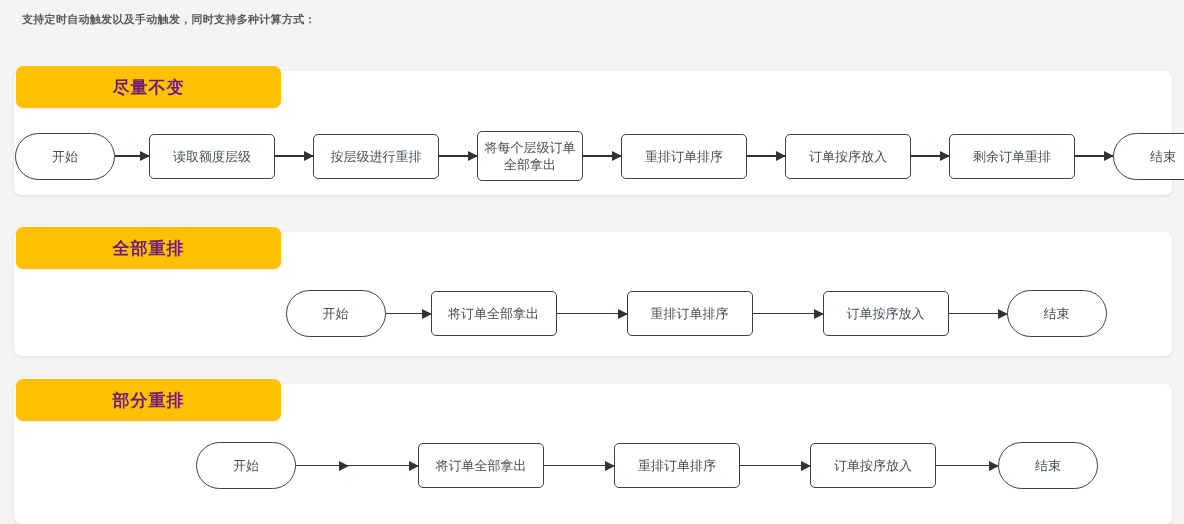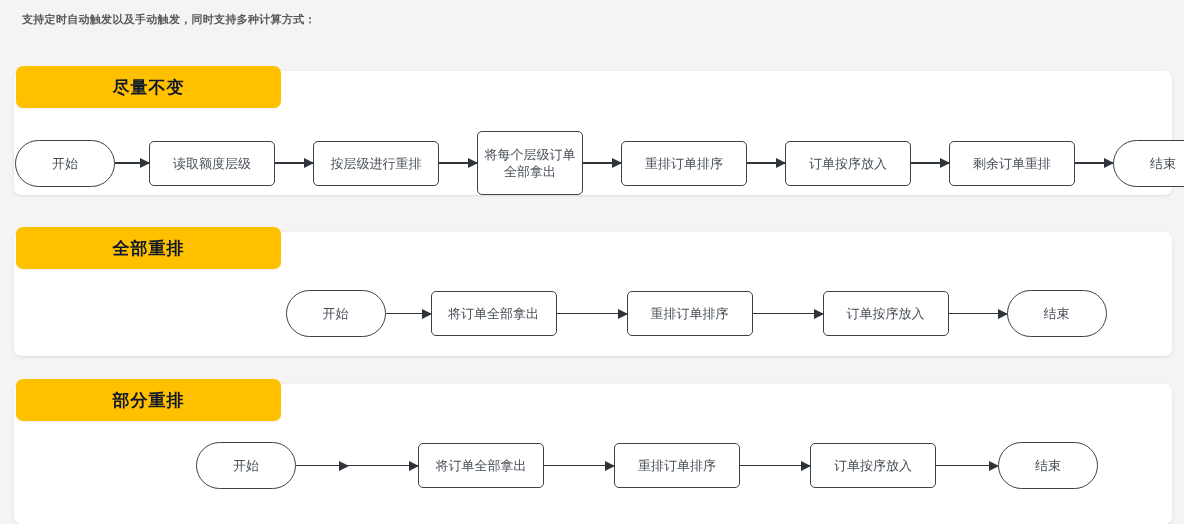--- a/index.html
+++ b/index.html
@@ -37,21 +37,21 @@
   #section-2 { top: 384px; height: 140px; }
 
   .section-badge {
     position: absolute;
     left: 2px;
     top: -5px;
     width: 265px;
     height: 42px;
     background: #ffc000;
     border-radius: 7px;
-    color: #0f172a;
+    color: #701a75;
     font-size: 17px;
     font-weight: bold;
     display: flex;
     align-items: center;
     justify-content: center;
     letter-spacing: 1px;
     box-shadow: 0 1px 2px rgba(0,0,0,0.07);
   }
 
   .flow {
@@ -84,21 +84,21 @@
     border-radius: 24px;
     width: 100px;
     height: 47px;
   }
   .node.process {
     border-radius: 5px;
     width: 126px;
     height: 45px;
   }
   .node.process.tall {
-    height: 64px;
+    height: 50px;
     width: 106px;
   }
 
   .arrow {
     flex: 0 0 auto;
     position: relative;
     height: 9px;
     display: flex;
     align-items: center;
   }

